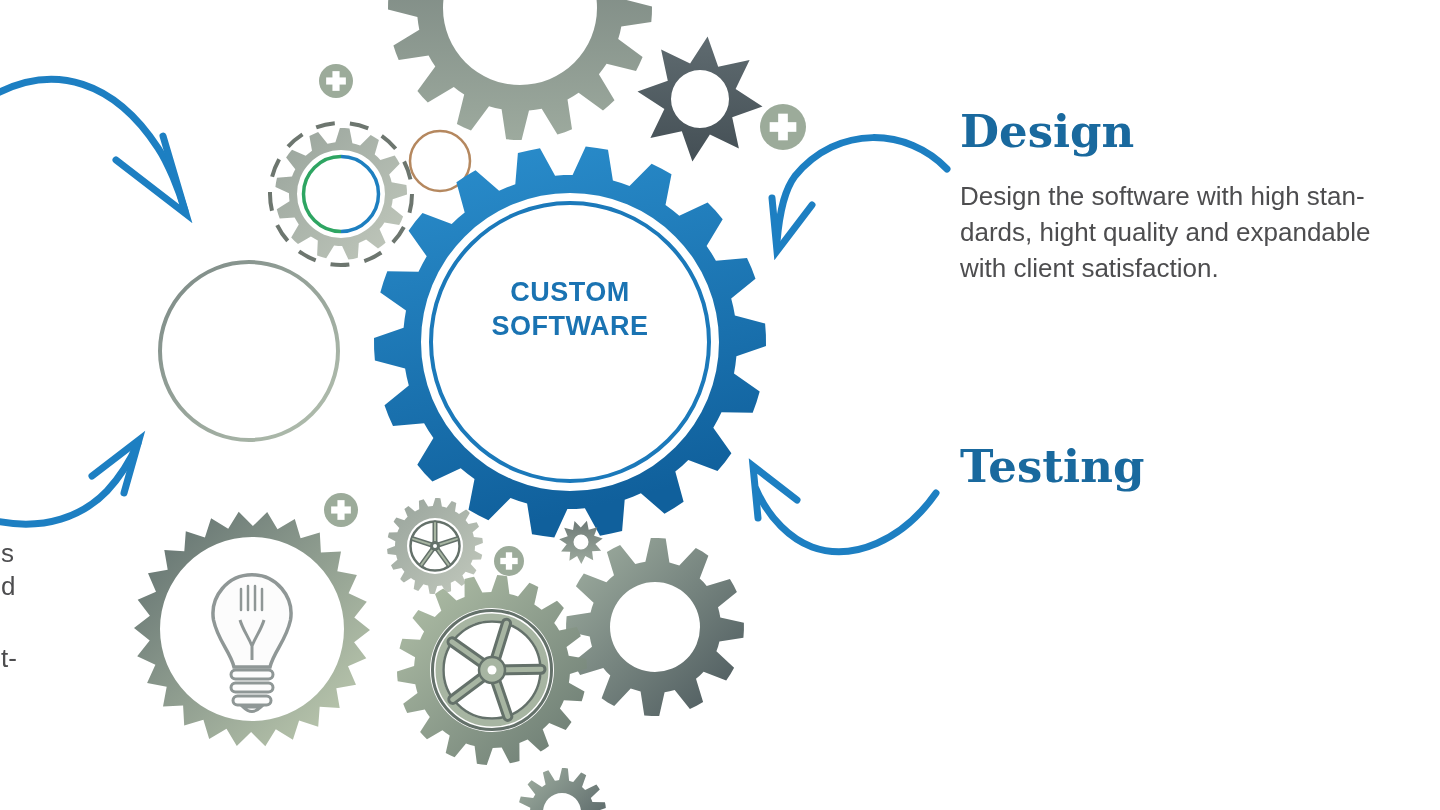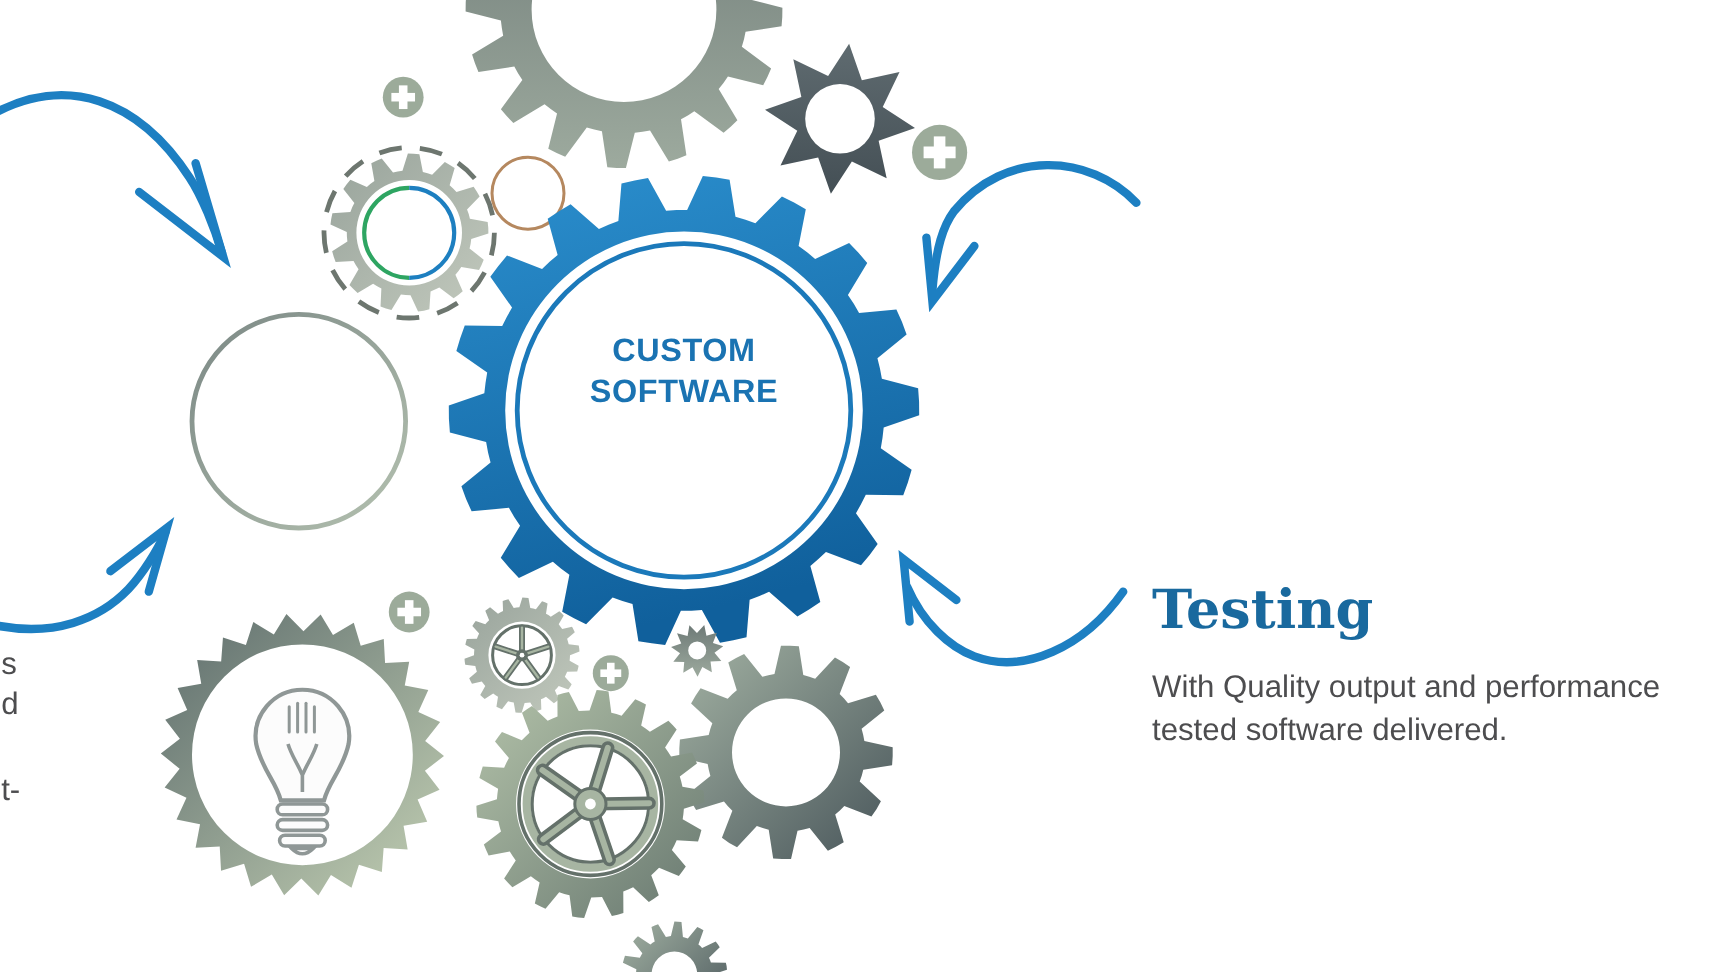--- a/index.html
+++ b/index.html
@@ -7,21 +7,21 @@
          font-family:"Liberation Sans",sans-serif;}
   #scene{position:absolute;left:0;top:0;width:1440px;height:810px;display:block;}
 
   .center-label{position:absolute;left:410px;top:275px;width:320px;text-align:center;
     color:var(--center-blue,#1a73b2);font-weight:bold;font-size:27px;line-height:34px;
     letter-spacing:.5px;}
   .cline{white-space:nowrap;}
 
   .callout{position:absolute;left:960px;width:470px;}
   .callout.design{top:104px;}
-  .callout.testing{top:480px;}
+  .callout.testing{top:439px;}
   .callout-heading{margin:0;font-family:"DejaVu Serif",serif;font-weight:600;
     font-size:45px;line-height:56px;color:var(--heading-blue,#19699e);}
   .callout-body{margin:18px 0 0 0;font-size:26px;line-height:36px;
     color:var(--body-gray,#4d4d4f);}
   .bline{display:block;white-space:nowrap;}
 
   .edge-fragments{position:absolute;left:0;top:0;width:30px;height:810px;
     color:var(--body-gray,#4d4d4f);font-size:26px;}
   .frag{position:absolute;left:1px;white-space:nowrap;}
   .f1{top:538px;}
@@ -173,27 +173,31 @@
   <path d="M936,493C903,540 853,562 812,547C791,539 769,519 756,489"></path>
   <path d="M797,500L753,466L758,518"></path>
       </g>
     </svg>
 
   <div class="center-label">
     <div class="cline">CUSTOM</div>
     <div class="cline">SOFTWARE</div>
   </div>
 
+  <section class="callout design">
+    <h2 class="callout-heading">Design</h2>
+    <p class="callout-body">
+      <span class="bline">Design the software with high stan-</span>
+      <span class="bline">dards, hight quality and expandable</span>
+      <span class="bline">with client satisfaction.</span>
+    </p>
+  </section>
 
   <section class="callout testing">
     <h2 class="callout-heading">Testing</h2>
-    <p class="callout-body">
-      <span class="bline">With Quality output and performance</span>
-      <span class="bline">tested software delivered.</span>
-    </p>
   </section>
 
   <div class="edge-fragments">
     <span class="frag f1">s</span>
     <span class="frag f2">d</span>
     <span class="frag f3">t-</span>
   </div>
 </div>
 
 </body></html>

